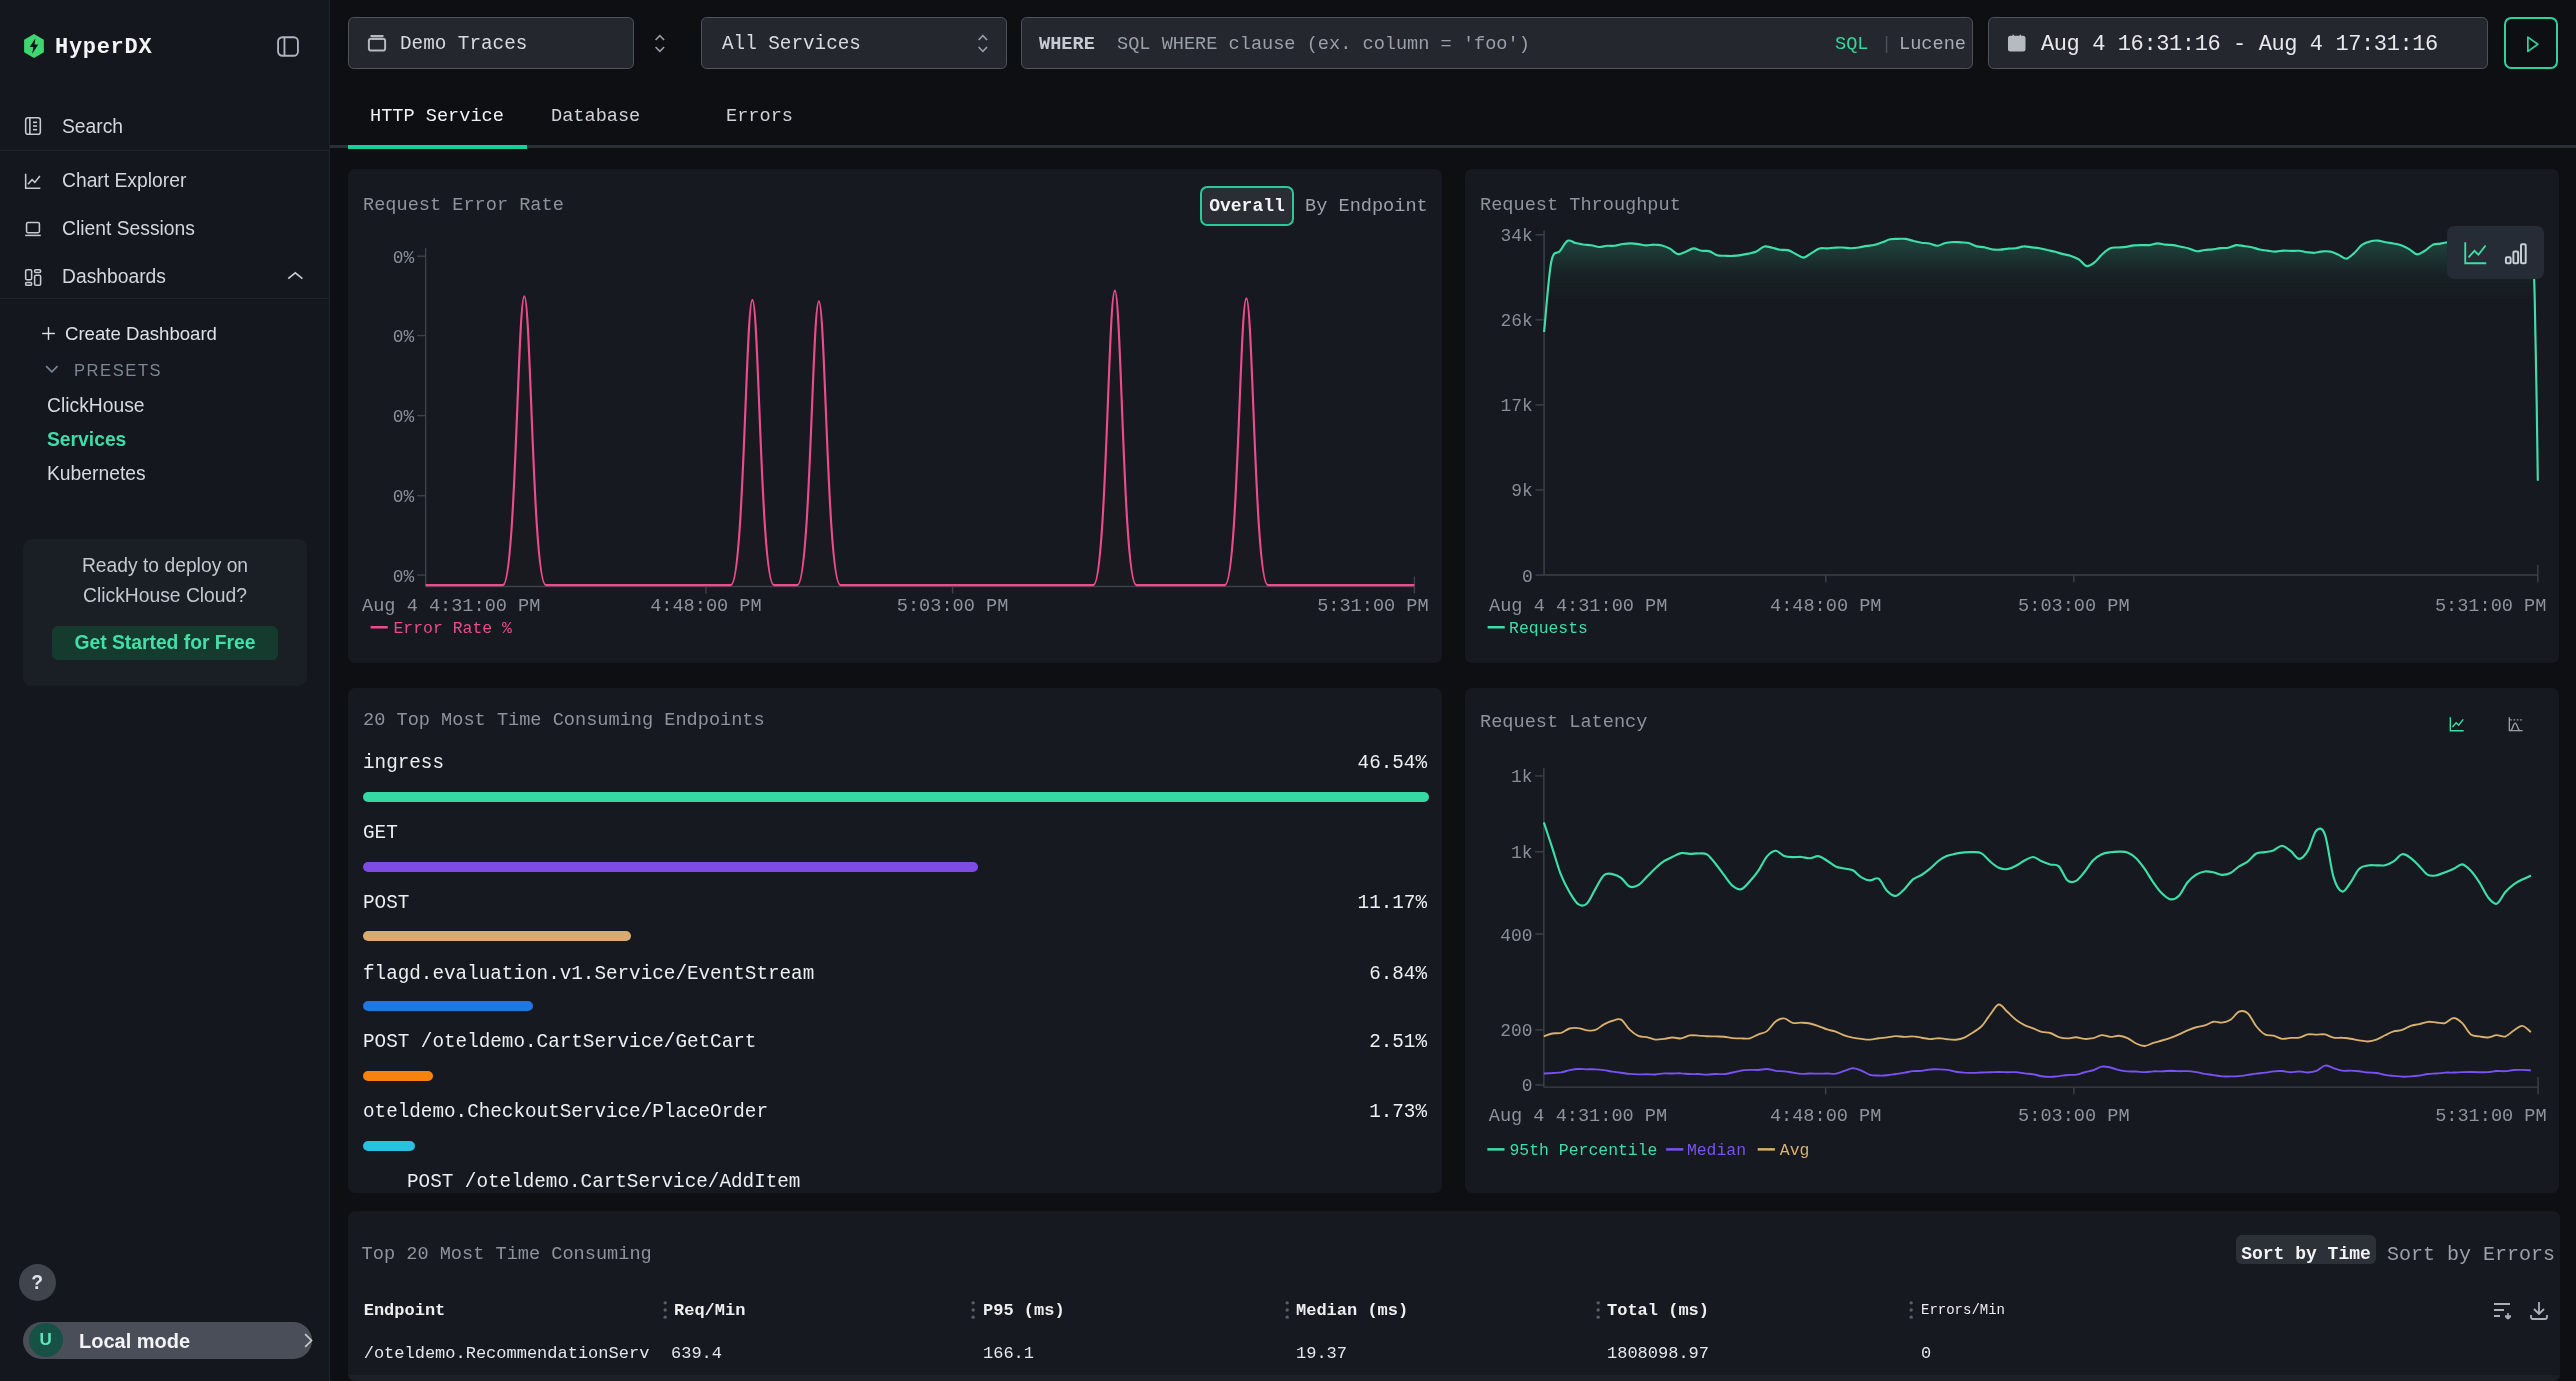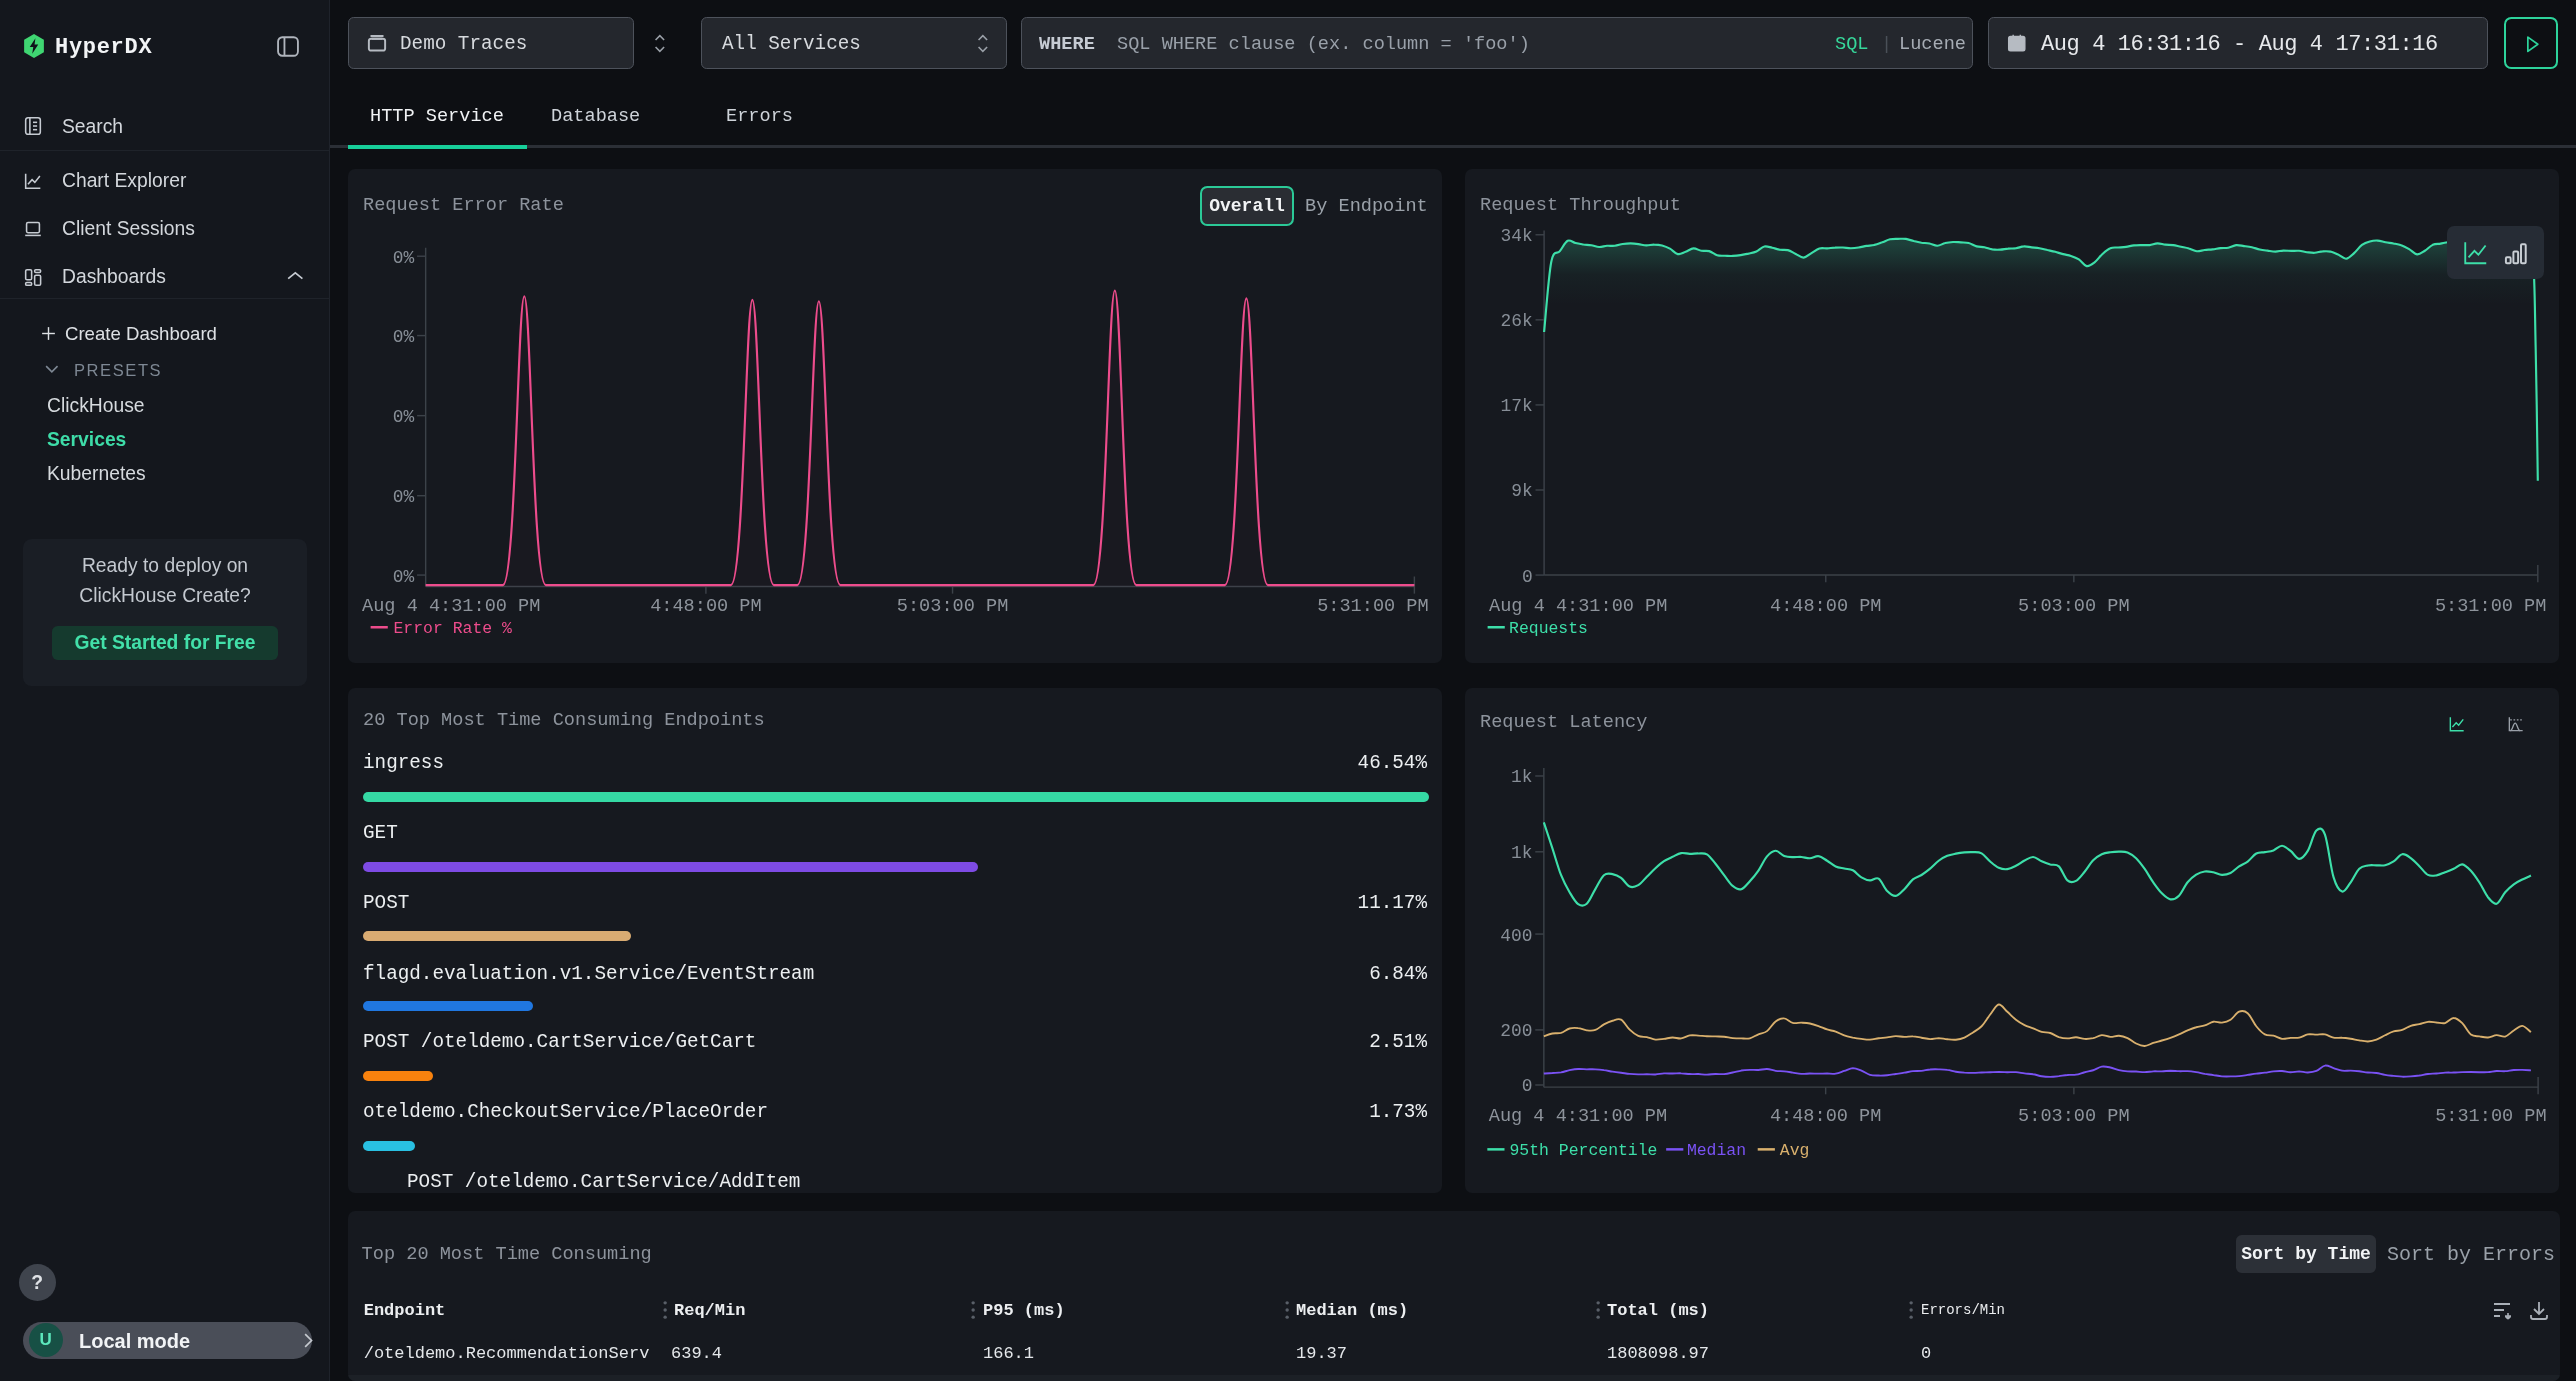--- a/index.html
+++ b/index.html
@@ -76,21 +76,21 @@
     <polyline points="3,3 11,11 19,3"></polyline>
   </svg>
   <div class="navlabel" style="left:74px; top:370px; font-size:16.5px; color:#7e8894; letter-spacing:1.6px;">PRESETS</div>
 
   <div class="navlabel" style="left:47px; top:406px; font-size:19.3px; color:#d6dade;">ClickHouse</div>
   <div class="navlabel" style="left:47px; top:440px; font-size:19.3px; font-weight:bold; color:#3edca8;">Services</div>
   <div class="navlabel" style="left:47px; top:474px; font-size:19.3px; color:#d6dade;">Kubernetes</div>
 
   <div class="abs" style="left:23px; top:539px; width:284px; height:147px; background:#1a1e25; border-radius:8.6px;">
     <div class="sans" style="position:absolute; left:0; top:26.5px; width:100%; text-align:center; transform:translateY(-50%); font-size:19.3px; color:#c3c8cf;">Ready to deploy on</div>
-    <div class="sans" style="position:absolute; left:0; top:57px; width:100%; text-align:center; transform:translateY(-50%); font-size:19.3px; color:#c3c8cf;">ClickHouse Create?</div>
+    <div class="sans" style="position:absolute; left:0; top:57px; width:100%; text-align:center; transform:translateY(-50%); font-size:19.3px; color:#c3c8cf;">ClickHouse Cloud?</div>
     <div class="sans" style="position:absolute; left:29px; top:87px; width:226px; height:34px; background:#153a2e; border-radius:5.7px; text-align:center; line-height:34px; font-size:19.3px; font-weight:bold; color:#42e0a9;">Get Started for Free</div>
   </div>
 
   <div class="abs" style="left:18.6px; top:1264px; width:37px; height:37px; border-radius:50%; background:#3f444d; text-align:center; line-height:37px; font-family:'Liberation Sans',sans-serif; font-size:19.3px; font-weight:bold; color:#dfe2e6;">?</div>
   <div class="abs" style="left:23px; top:1322px; width:289px; height:37px; border-radius:18.6px; background:#4a4e58;">
     <div class="abs" style="left:5.7px; top:1.4px; width:34px; height:34px; border-radius:50%; background:#175045; text-align:center; line-height:34px; font-family:'Liberation Sans',sans-serif; font-size:17px; font-weight:bold; color:#5ce8bd;">U</div>
     <div class="sans" style="position:absolute; left:56px; top:18.6px; transform:translateY(-50%); font-size:20px; font-weight:bold; color:#f2f4f6;">Local mode</div>
     <svg class="abs" style="left:280px; top:10px;" width="10.7" height="17" viewBox="0 0 15 24" fill="none" stroke="#c6cad0" stroke-width="2.4">
       <polyline points="3,3 12,12 3,21"></polyline>
     </svg>
@@ -296,21 +296,21 @@
     <text x="62" y="653" fill="#3ddfa9" font-size="23">95th Percentile</text>
     <line x1="281" y1="645" x2="305" y2="645" stroke="#7a52f4" stroke-width="3.5"></line>
     <text x="310" y="653" fill="#7a52f4" font-size="23">Median</text>
     <line x1="409" y1="645" x2="433" y2="645" stroke="#d9b06d" stroke-width="3.5"></line>
     <text x="440" y="653" fill="#d9b06d" font-size="23">Avg</text>
   </svg>
 </div>
 
 <div class="card" style="left:348px; top:1211px; width:2212px; height:170px; overflow:hidden;">
   <div class="ctitle" style="left:13.6px; top:43px;">Top 20 Most Time Consuming</div>
-  <div class="abs mono" style="left:1888px; top:23.6px; width:140px; height:38px; background:#2c3037; border-radius:5.7px; text-align:center; line-height:39px; font-size:18px; font-weight:bold; color:#f1f3f5;">Sort by Time</div>
+  <div class="abs mono" style="left:1888px; top:23.6px; width:140px; height:29px; background:#2c3037; border-radius:5.7px; text-align:center; line-height:39px; font-size:18px; font-weight:bold; color:#f1f3f5;">Sort by Time</div>
   <div class="abs mono" style="left:2039px; top:43px; transform:translateY(-50%); font-size:20px; color:#9aa1a9;">Sort by Errors</div>
 
   <div class="abs mono hdr" style="left:15.7px; top:99px; transform:translateY(-50%); font-size:17px; font-weight:bold; color:#eceef0;">Endpoint</div>
   <svg class="abs" style="left:315px; top:89px;" width="4.3" height="20" viewBox="0 0 6 28" fill="#595f68">
       <circle cx="3" cy="4" r="2.4"></circle>
       <circle cx="3" cy="14" r="2.4"></circle>
       <circle cx="3" cy="24" r="2.4"></circle>
     </svg>
   <div class="abs mono hdr" style="left:326px; top:99px; transform:translateY(-50%); font-size:17px; font-weight:bold; color:#eceef0;">Req/Min</div>
   <svg class="abs" style="left:623px; top:89px;" width="4.3" height="20" viewBox="0 0 6 28" fill="#595f68">

